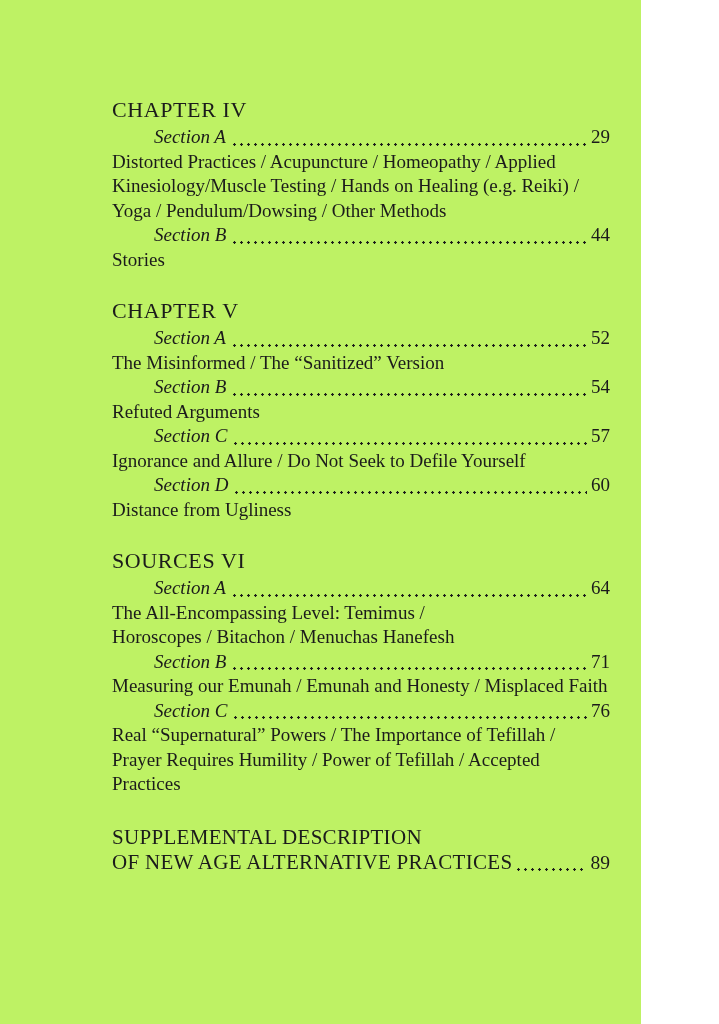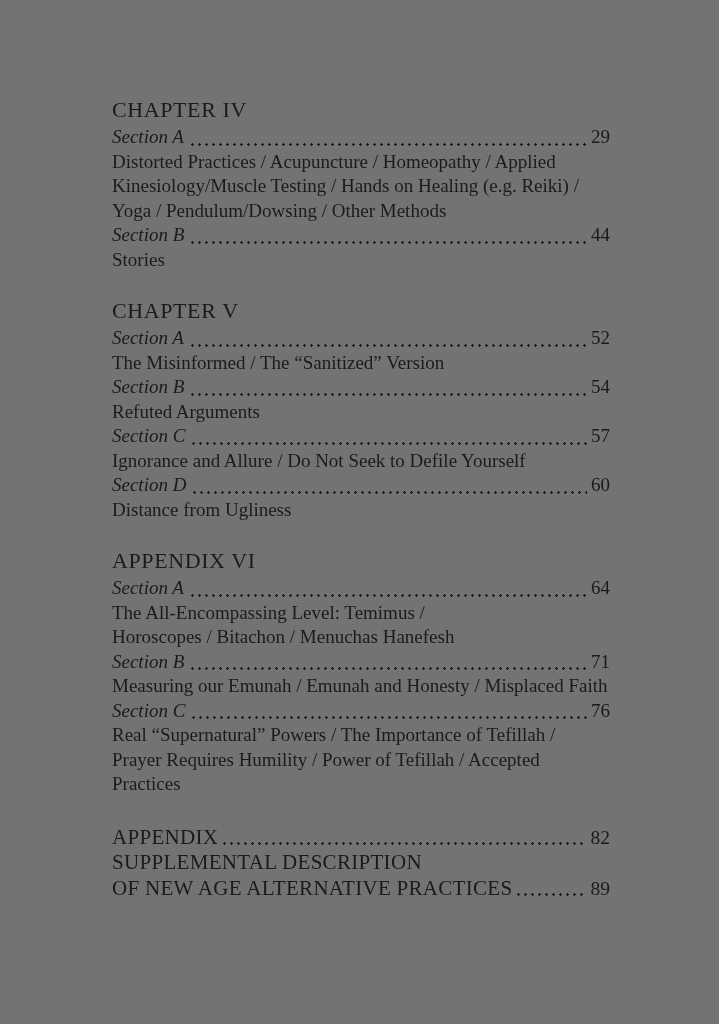--- a/index.html
+++ b/index.html
@@ -9,23 +9,23 @@
   }
   body {
     width: 719px;
     height: 1024px;
     overflow: hidden;
     font-family: "Liberation Serif", "DejaVu Serif", serif;
     color: #1b1b1b;
   }
   .page {
     position: relative;
-    width: 719px;
+    width: 641px;
     height: 1024px;
-    background: #737373;
+    background: #bef264;
   }
   .content {
     position: absolute;
     left: 112px;
     top: 96px;
     width: 498px;
   }
   .chapter-block { margin: 0; }
   .chapter-block + .chapter-block { margin-top: 25px; }
   .chapter-title {
@@ -33,20 +33,21 @@
     line-height: 27px;
     font-weight: normal;
     letter-spacing: 0.6px;
     margin: 0 0 2px 0;
   }
   .row {
     display: flex;
     align-items: baseline;
     font-size: 19px;
     line-height: 24.5px;
+    margin-left: 42px;
   }
   .section-label {
     font-style: italic;
     white-space: nowrap;
   }
   .leader {
     flex: 1 1 auto;
     align-self: flex-end;
     height: 3px;
     margin: 0 4px 4px 7px;
@@ -123,21 +124,21 @@
           </div>
           <div class="desc">Ignorance and Allure / Do Not Seek to Defile Yourself</div>
           <div class="row">
             <span class="section-label">Section D</span>
             <span class="leader"></span>
             <span class="page-num">60</span>
           </div>
           <div class="desc">Distance from Ugliness</div>
         </section>
         <section class="chapter-block">
-          <h2 class="chapter-title">APPENDIX VI</h2>
+          <h2 class="chapter-title">SOURCES VI</h2>
           <div class="row">
             <span class="section-label">Section A</span>
             <span class="leader"></span>
             <span class="page-num">64</span>
           </div>
           <div class="desc">The All-Encompassing Level: Temimus /</div>
           <div class="desc">Horoscopes / Bitachon / Menuchas Hanefesh</div>
           <div class="row">
             <span class="section-label">Section B</span>
             <span class="leader"></span>
@@ -148,25 +149,20 @@
             <span class="section-label">Section C</span>
             <span class="leader"></span>
             <span class="page-num">76</span>
           </div>
           <div class="desc">Real “Supernatural” Powers / The Importance of Tefillah /</div>
           <div class="desc">Prayer Requires Humility / Power of Tefillah / Accepted Practices</div>
         </section>
       </div>
     <div class="back-matter">
         <div class="bm-row">
-          <span class="bm-label">APPENDIX</span>
-          <span class="leader"></span>
-          <span class="bm-page">82</span>
-        </div>
-        <div class="bm-row">
           <span class="bm-label">SUPPLEMENTAL DESCRIPTION</span>
         </div>
         <div class="bm-row">
           <span class="bm-label">OF NEW AGE ALTERNATIVE PRACTICES</span>
           <span class="leader"></span>
           <span class="bm-page">89</span>
         </div>
       </div>
   </div>
 </div>

